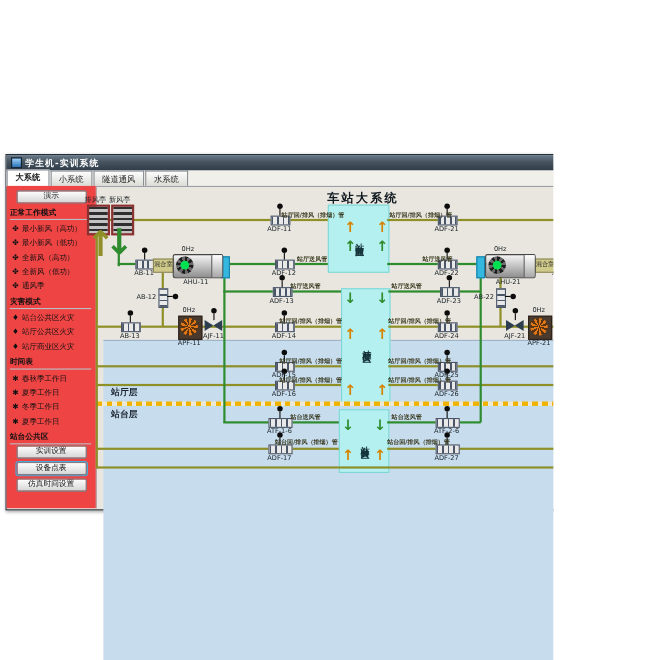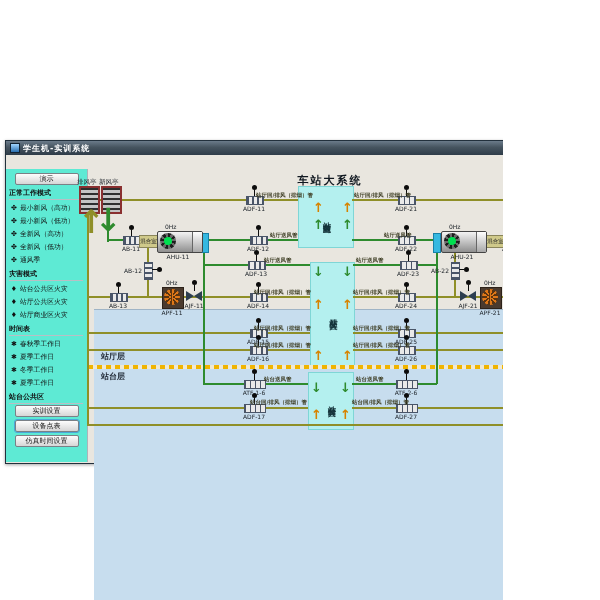--- a/index.html
+++ b/index.html
@@ -16,21 +16,21 @@
   #wincontrols{position:absolute;right:2px;top:1px;display:flex;gap:1px;}
   .winbtn{height:11px;border:1px solid #1c2833;border-radius:0 0 2px 2px;color:#fff;
           font-size:6px;line-height:10px;text-align:center;background:linear-gradient(#8a97a3,#4a565f);}
   .winbtn.close{background:linear-gradient(#e08a7a,#b03a2a);}
   #tabbar{position:absolute;left:0;top:14px;width:100%;height:14px;background:#f1efe9;
           border-bottom:1px solid #9aa0a6;display:flex;align-items:flex-end;}
   .tab{font-size:7.5px;color:#222;padding:1px 7px 1px 7px;border:1px solid #8a9096;border-bottom:none;
        background:linear-gradient(#fdfdfd,#dcdcd6);margin-right:1px;height:11px;line-height:11px;}
   .tab.active{background:#fff;font-weight:bold;height:12px;}
   
-  #sidebar{position:absolute;left:0;top:28px;width:82px;height:293px;background:#5eead4;
+  #sidebar{position:absolute;left:0;top:28px;width:82px;height:293px;background:#ef4444;
            border-right:1px solid #adb3b9;padding:3px 0 0 0;box-sizing:border-box;}
   .sbtn{display:block;margin:1px auto 3px auto;width:64px;height:12px;font-size:7px;line-height:10px;
         text-align:center;color:#111;border:1px solid #7a8086;border-radius:2px;
         background:linear-gradient(#fdfdfd,#d6d6d6);padding:0;}
   .sbtn.focus{outline:1px solid #4aa8d8;}
   .sechead{font-size:7px;font-weight:bold;color:#111;margin:3px 0 1px 3px;border-bottom:1px solid #b9bfc4;
            padding-bottom:1px;width:74px;}
   .sitem{display:flex;align-items:center;height:13px;font-size:6.8px;color:#111;white-space:nowrap;}
   .sitem .ic{width:8px;text-align:center;margin:0 2px 0 4px;font-size:7px;color:#111;}
   
@@ -85,20 +85,26 @@
   <div id="window">
     <div id="titlebar">
       <span id="appicon"></span>
       <span id="title">学生机-实训系统</span>
       <span id="wincontrols">
           <div class="winbtn" style="width: 16px;">–</div>
           <div class="winbtn" style="width: 16px;">❐</div>
           <div class="winbtn close" style="width: 30px;">✕</div>
         </span>
     </div>
+    <div id="tabbar">
+        <div class="tab active">大系统</div>
+        <div class="tab">小系统</div>
+        <div class="tab">隧道通风</div>
+        <div class="tab">水系统</div>
+      </div>
     <div id="sidebar">
       <button class="sbtn">演示</button>
       <div id="sections">
           <div class="sechead">正常工作模式</div>
           <div class="sitem">
             <span class="ic">✤</span>
             <span>最小新风（高功）</span>
           </div>
           <div class="sitem">
             <span class="ic">✤</span>

